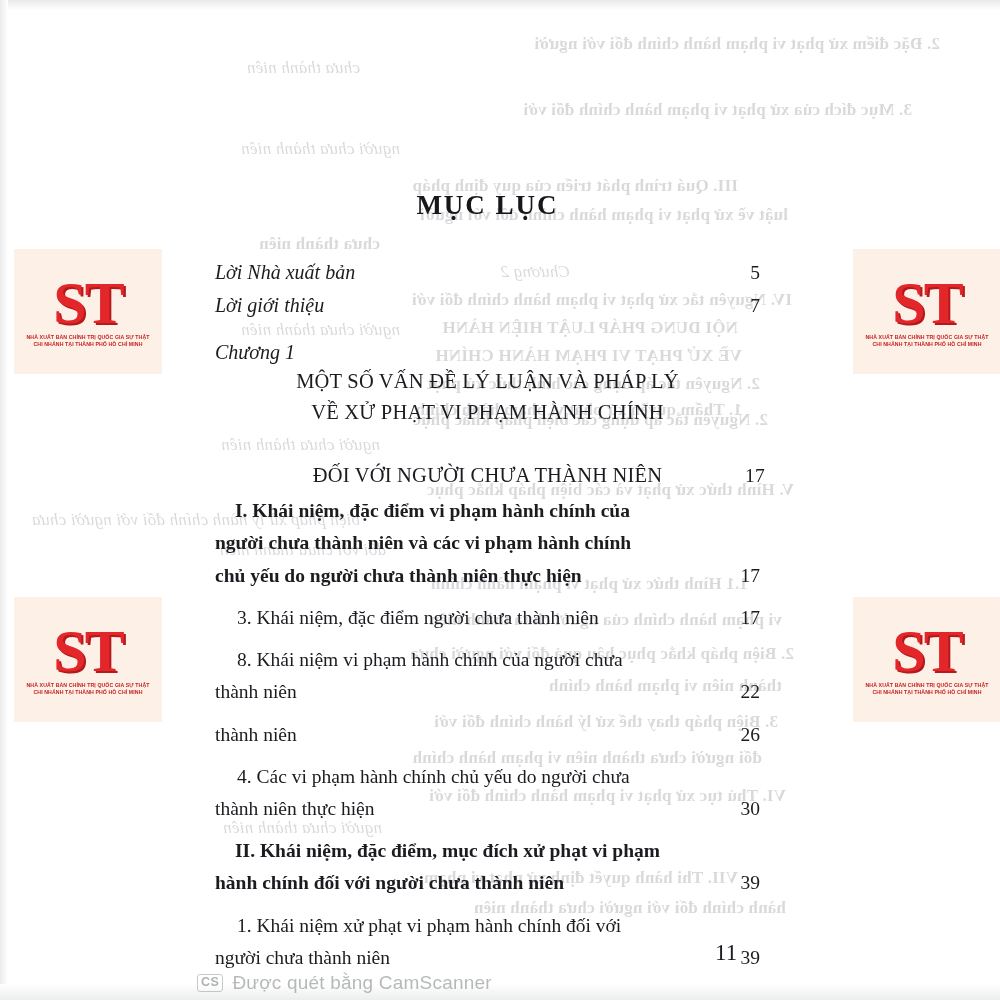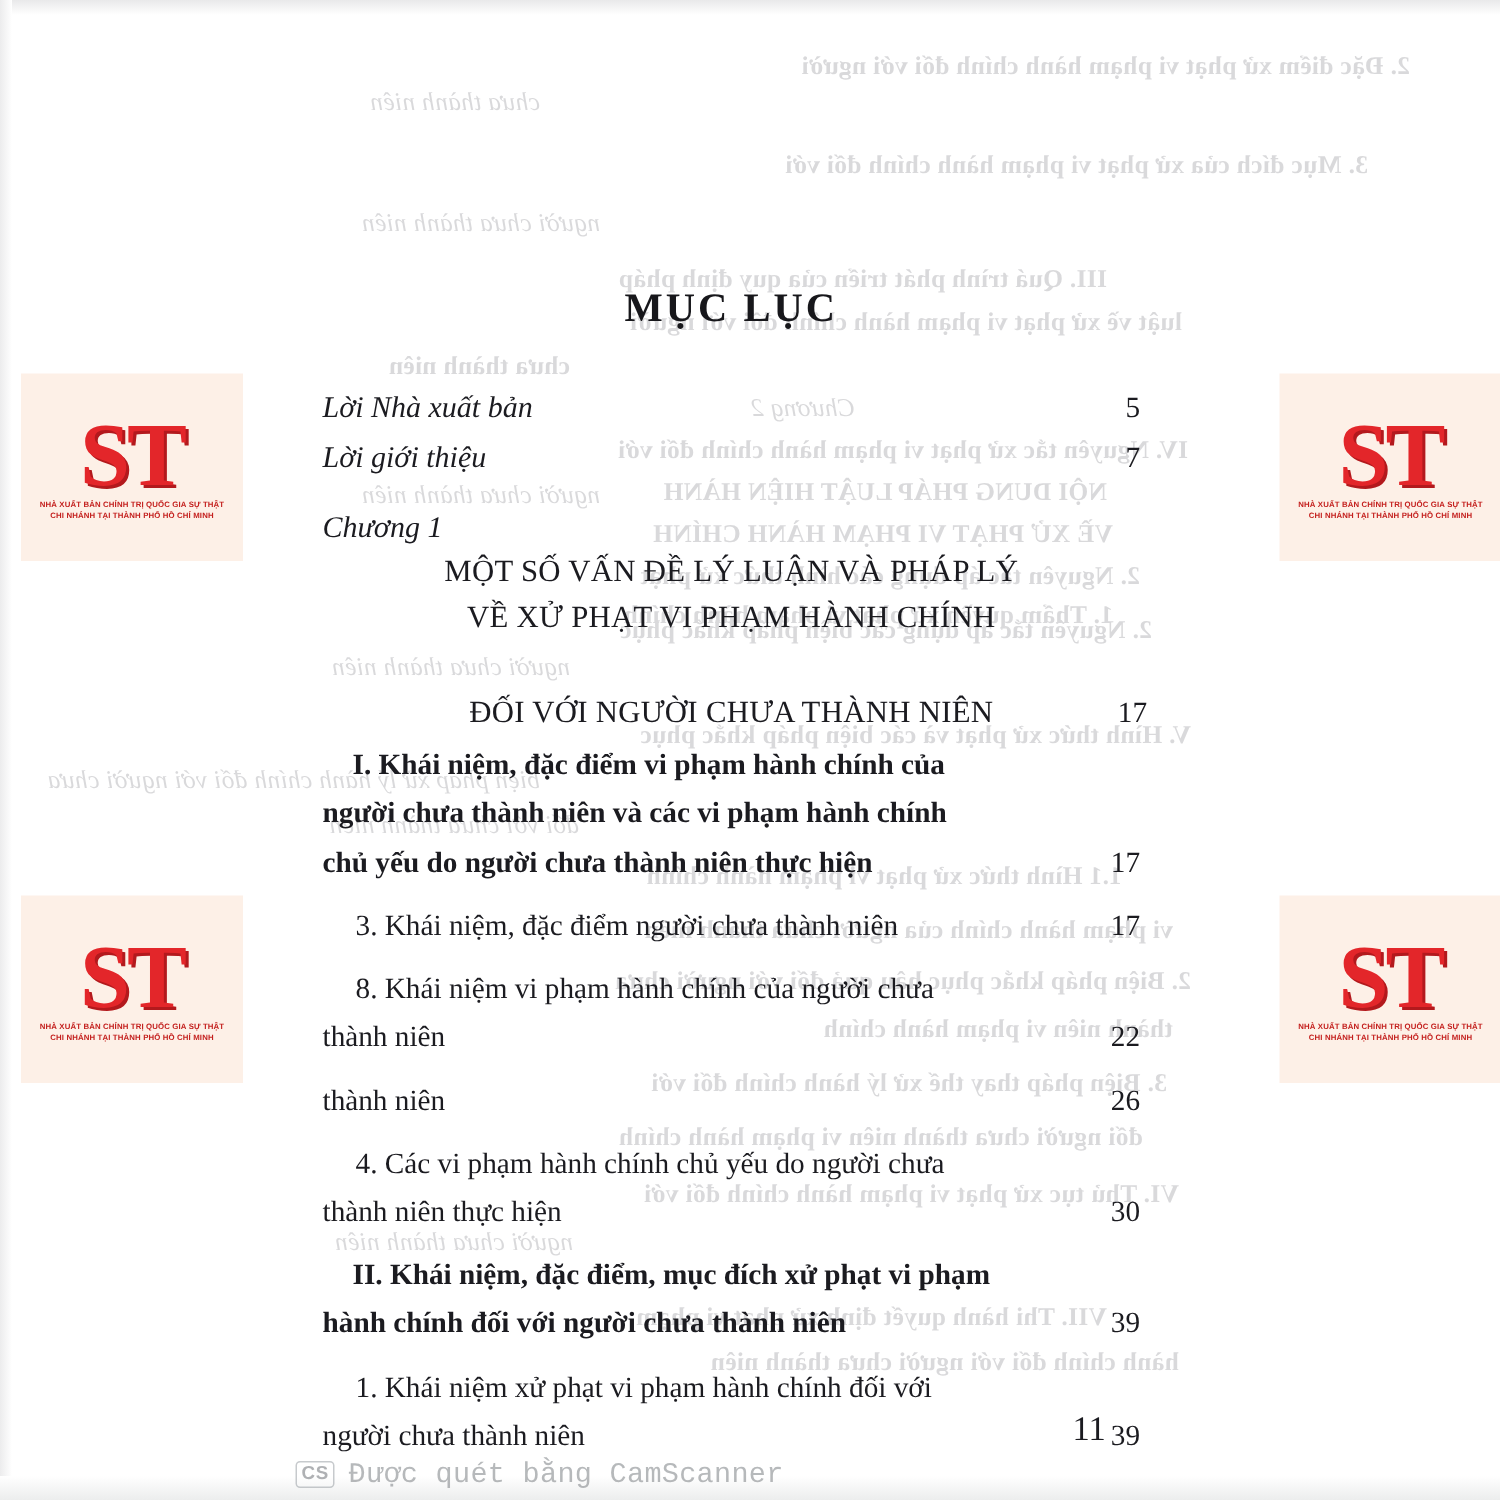--- a/index.html
+++ b/index.html
@@ -176,21 +176,21 @@
     font-size: 12.5px;
     font-weight: bold;
     color: #6f7378;
     border: 1.6px solid #9aa0a5;
     border-radius: 3px;
     padding: 1px 3px 2px 3px;
     letter-spacing: 0.5px;
     line-height: 1;
   }
   .cam .cs-text {
-    font-family: Liberation Mono, monospace;
+    font-family: Liberation Sans, sans-serif;
     font-size: 19px;
     color: #7c8084;
     letter-spacing: 0.2px;
   }
 
   
   .edge-top {
     position: absolute; left: 0; top: 0; width: 1000px; height: 10px;
     background: linear-gradient(#e9e9ea, #ffffff);
   }

